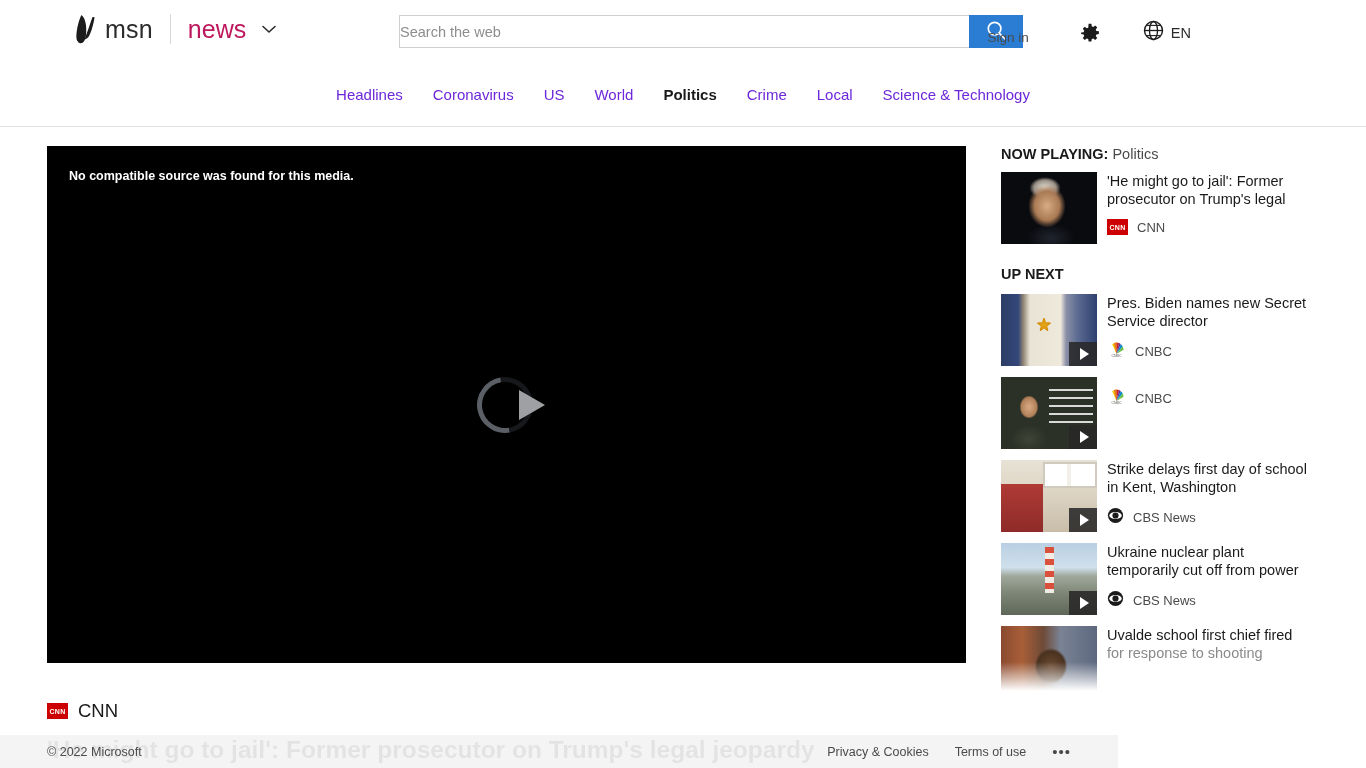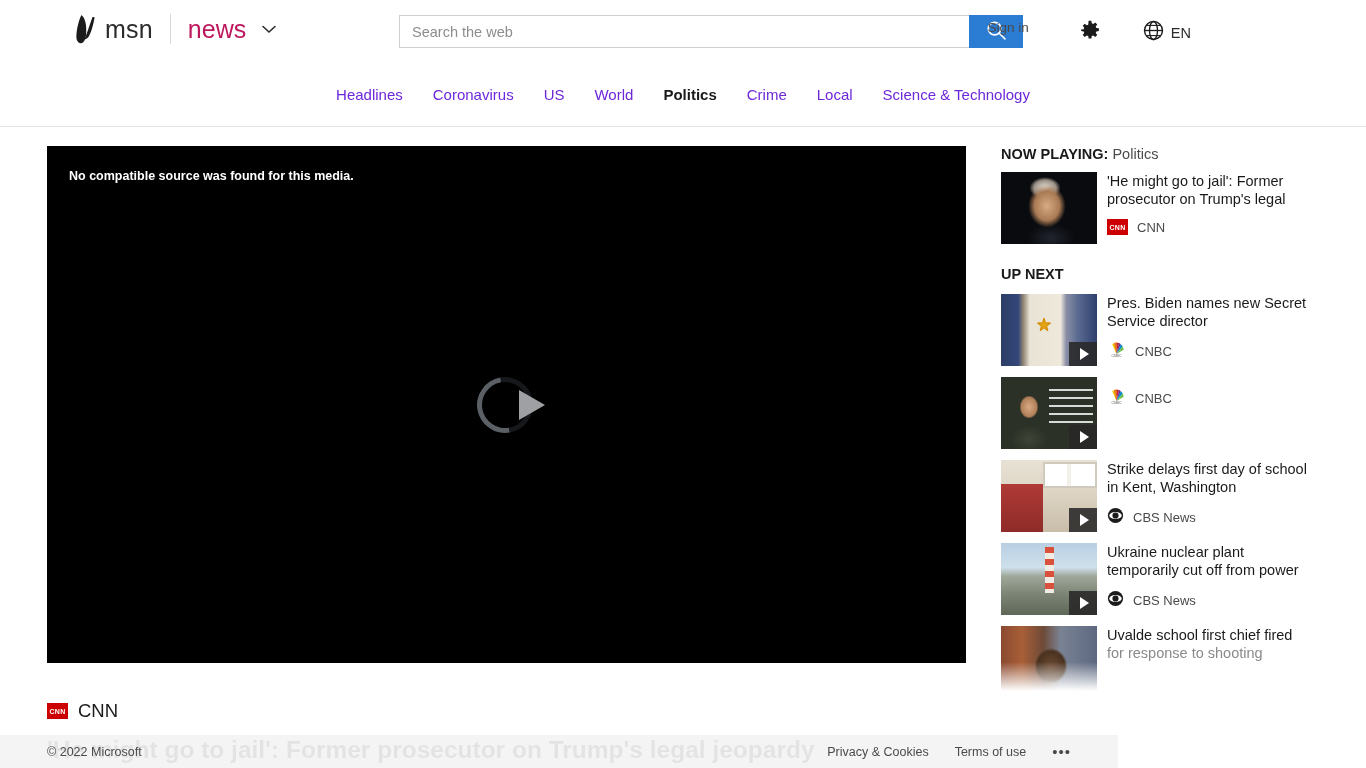--- a/index.html
+++ b/index.html
@@ -32,34 +32,34 @@
     display: inline-block; margin-left: 9px; position: relative; top: -4px;
   }
 
   .searchbox {
     position: absolute; left: 371px; top: 15px;
     width: 624px; height: 33px; display: flex;
   }
   .searchbox input {
     flex: 1; height: 33px;
     border: 1px solid #cfcfcf; border-right: none;
-    font-size: 14.5px; color: #333; padding: 0 12px;
+    font-size: 14.5px; color: #333; padding: 0 0;
     font-family: "Liberation Sans", sans-serif;
     outline: none; background: #fff;
   }
   .searchbox input::placeholder { color: #8d8d8d; }
   .search-btn {
     width: 54px; height: 33px; background: #2b7cd3;
     border: none; cursor: pointer;
     display: flex; align-items: center; justify-content: center;
   }
 
   .header-right {
     position: absolute; right: 47px; top: 20px;
-    display: flex; align-items: flex-start; gap: 8px;
+    display: flex; align-items: flex-end; gap: 8px;
   }
   .signin { font-size: 13.5px; color: #4a4a4a; cursor: pointer; }
   .gear-wrap { margin-left: 42px; cursor: pointer; display:flex; align-items:center; }
   .lang-wrap { margin-left: 34px; cursor: pointer; display: flex; align-items: center; gap: 7px; }
   .lang-code { font-size: 14.5px; color: #2b2b2b; }
 
   
   .navbar {
     position: absolute; top: 63px; left: 0; width: 1366px; height: 64px;
     border-bottom: 1px solid #e3e3e3;

